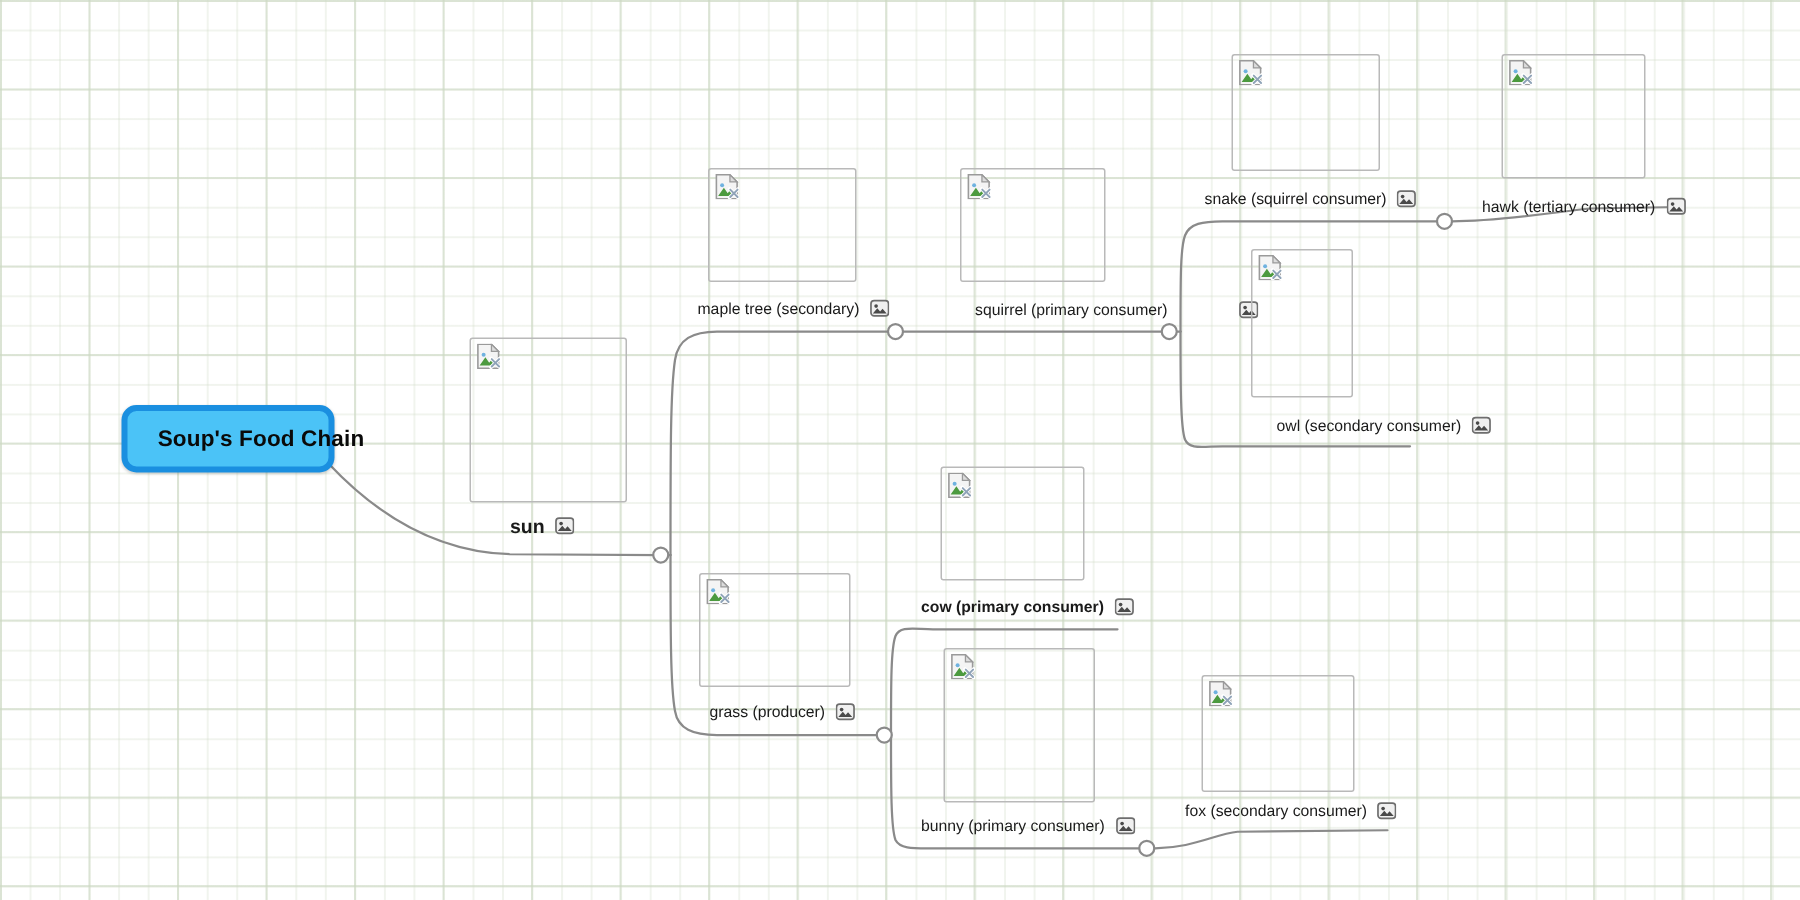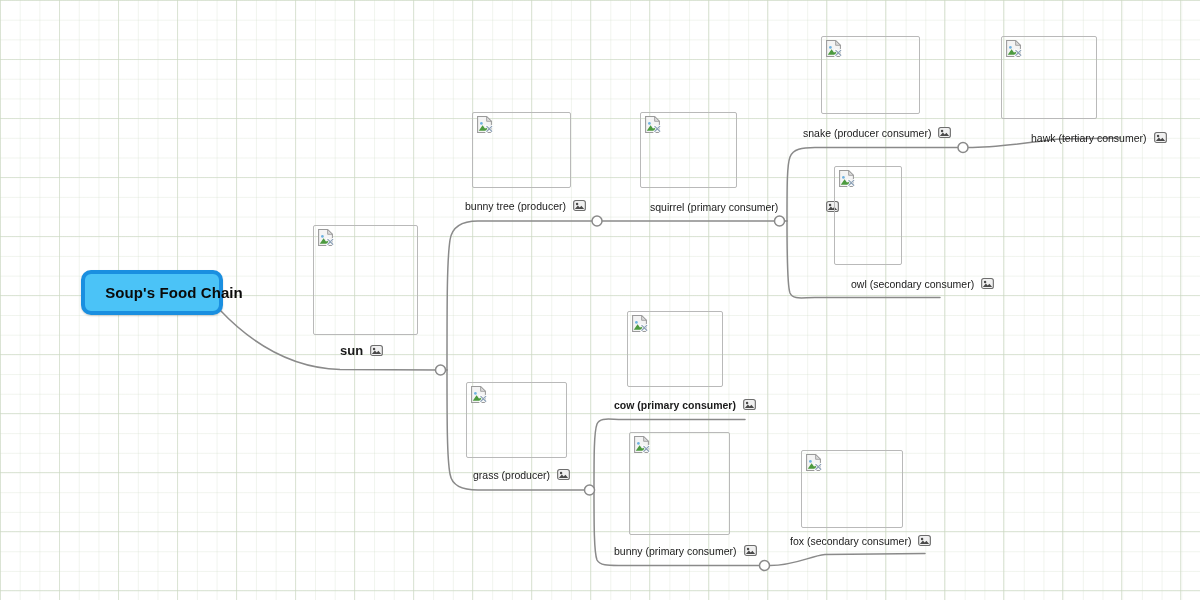--- a/index.html
+++ b/index.html
@@ -170,21 +170,21 @@
         <use href="#imgbadge"></use>
       </svg>
   </div>
 
   <div class="img-box" style="left:472px; top:112px; width:99px; height:76px;">
     <svg class="broken-img">
         <use href="#brokenimg"></use>
       </svg>
   </div>
   <div class="label-row" style="left:465px; top:199px;">
-    <span class="node-label">bunny tree (producer)</span>
+    <span class="node-label">maple tree (secondary)</span>
     <svg class="img-badge">
         <use href="#imgbadge"></use>
       </svg>
   </div>
 
   <div class="img-box" style="left:640px; top:112px; width:97px; height:76px;">
     <svg class="broken-img">
         <use href="#brokenimg"></use>
       </svg>
   </div>
@@ -194,32 +194,32 @@
         <use href="#imgbadge"></use>
       </svg>
   </div>
 
   <div class="img-box" style="left:821px; top:36px; width:99px; height:78px;">
     <svg class="broken-img">
         <use href="#brokenimg"></use>
       </svg>
   </div>
   <div class="label-row" style="left:803px; top:126px;">
-    <span class="node-label">snake (producer consumer)</span>
+    <span class="node-label">snake (squirrel consumer)</span>
     <svg class="img-badge">
         <use href="#imgbadge"></use>
       </svg>
   </div>
 
   <div class="img-box" style="left:1001px; top:36px; width:96px; height:83px;">
     <svg class="broken-img">
         <use href="#brokenimg"></use>
       </svg>
   </div>
-  <div class="label-row" style="left:1031px; top:131px;">
+  <div class="label-row" style="left:988px; top:131px;">
     <span class="node-label">hawk (tertiary consumer)</span>
     <svg class="img-badge">
         <use href="#imgbadge"></use>
       </svg>
   </div>
 
   <div class="img-box" style="left:834px; top:166px; width:68px; height:99px;">
     <svg class="broken-img">
         <use href="#brokenimg"></use>
       </svg>

